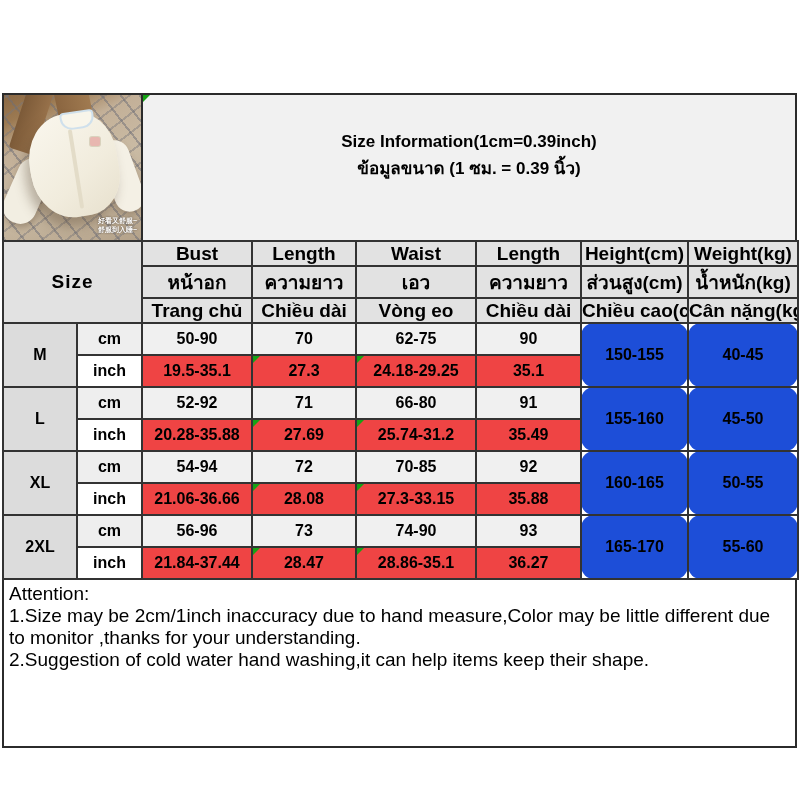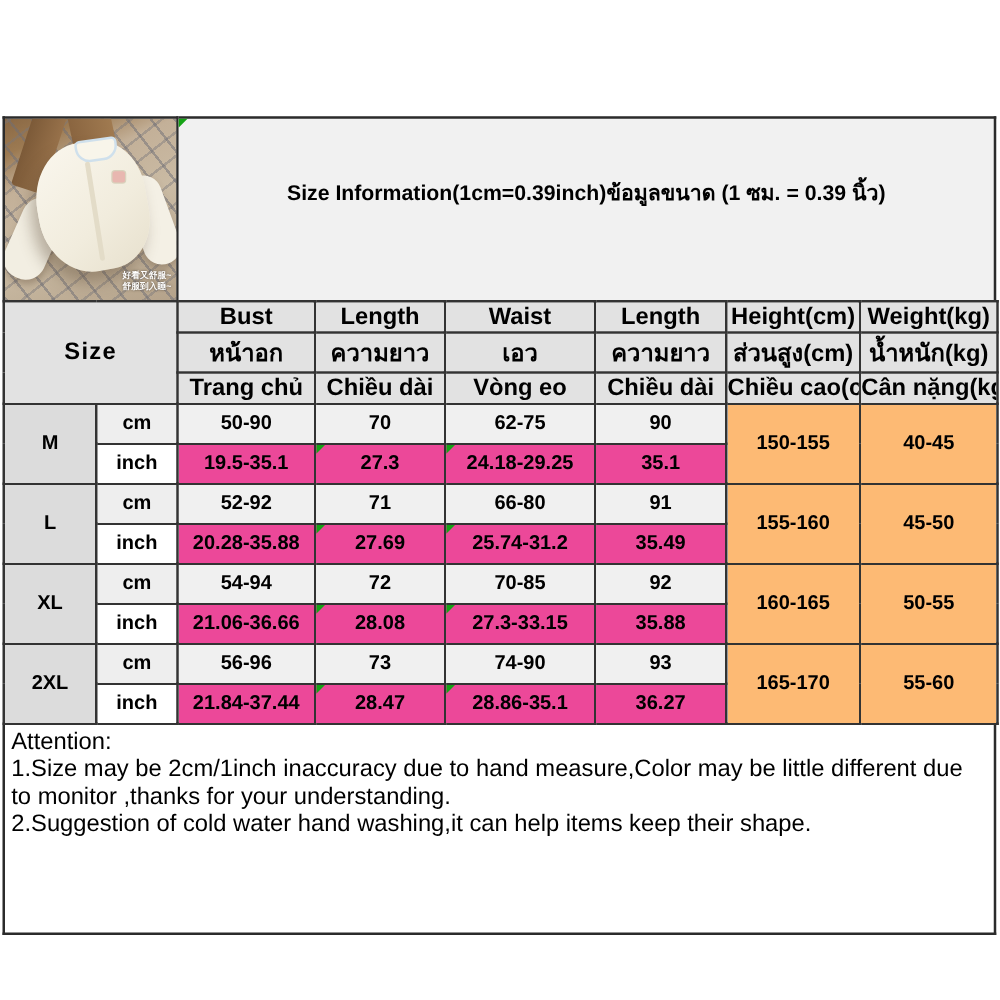--- a/index.html
+++ b/index.html
@@ -34,40 +34,40 @@
   .placket { position:absolute; left:70px; top:34px; width:4px; height:80px; background:#e3dcc8; transform:rotate(-9deg); border-radius:2px; }
   .chest-patch { position:absolute; left:86px; top:42px; width:10px; height:9px; background:#e8b7b0; border-radius:2px; box-shadow:0 0 0 1px #d9d2bd; }
   .photo-caption {
     position:absolute; right:4px; bottom:6px; text-align:right;
     color:#ffffff; font-size:7px; line-height:9px; font-weight:bold;
     text-shadow:0 0 2px rgba(60,50,40,.9);
   }
   .title-cell {
     position:relative; flex:1; background:#f1f1f1;
     border:2px solid #2b2b2b; border-left:none; border-bottom:none;
-    display:flex; flex-direction:row; justify-content:center; align-items:center;
+    display:flex; flex-direction:column; justify-content:center; align-items:center;
     padding-bottom:26px;
   }
   .title-cell div { font-weight:bold; font-size:17px; line-height:27px; color:#000; }
 
   
   .flag { position:absolute; top:0; left:0; width:0; height:0; border-top:7px solid #15a315; border-right:7px solid transparent; }
 
   
   table { border-collapse:collapse; table-layout:fixed; width:795px; }
   td { border:2px solid #333333; text-align:center; vertical-align:middle; position:relative; overflow:hidden; white-space:nowrap; }
   tr.hdr td { height:25px; background:#e2e2e2; font-weight:bold; font-size:19px; }
   tr.data td { height:32px; font-weight:bold; font-size:16px; }
   td.size-cell { background:#dcdcdc; font-weight:bold; font-size:27px; letter-spacing:1px;margin-top:12px; }
   td.size-lbl { background:#dcdcdc; font-weight:bold; font-size:16px; }
   td.unit-cm { background:#eeeeee; }
   td.unit-inch { background:#ffffff; }
   td.cm-val { background:#f0f0f0; }
-  td.inch-val { background:#ec4899;margin-top:25px; }
-  td.merged { background:#fdba74; font-weight:bold; font-size:15px; }
+  td.inch-val { background:#ef4444;margin-top:25px; }
+  td.merged { background:#1d4ed8; font-weight:bold; font-size:15px;border-radius:13px; }
 
   
   .attention {
     border:2px solid #2b2b2b; border-top:none; height:168px;
     padding:3px 5px; background:#fff;
     font-size:19px; line-height:22px; color:#000;
   }
 </style>
 </head>
 <body>

